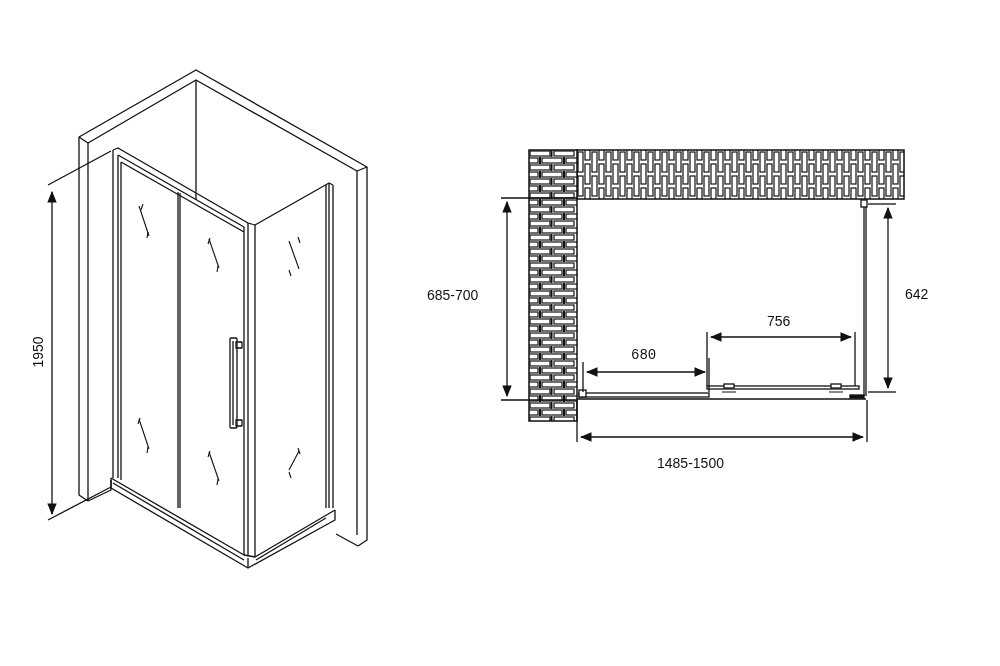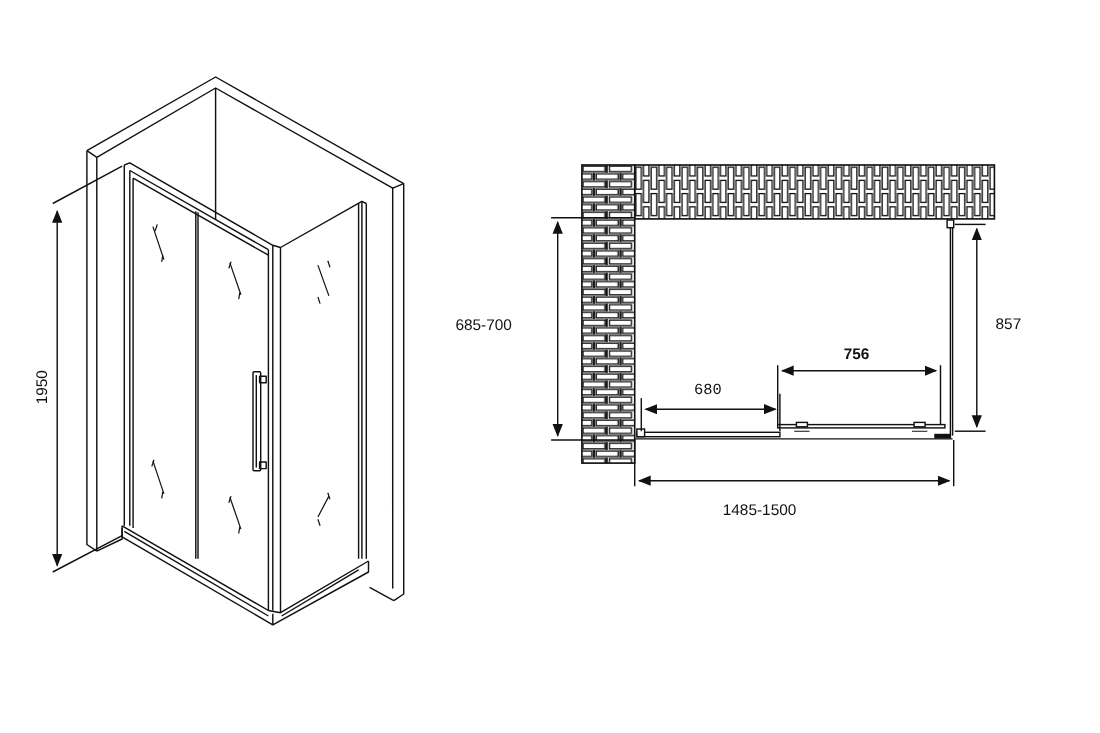--- a/index.html
+++ b/index.html
@@ -148,18 +148,18 @@
 
       <line x1="577" y1="400" x2="577" y2="442"></line>
       <line x1="867" y1="400" x2="867" y2="442"></line>
       <line x1="581" y1="437" x2="863" y2="437" marker-start="url(#arr)" marker-end="url(#arr)"></line>
     </g>
   </g>
 </svg>
 
   
   <div class="dim-label rot" style="left:22px; top:344px;">1950</div>
-  <div class="dim-label" style="left:414px; top:287px;">685-700</div>
-  <div class="dim-label" style="left:905px; top:286px;">857</div>
+  <div class="dim-label" style="left:427px; top:287px;">685-700</div>
+  <div class="dim-label" style="left:905px; top:286px;">642</div>
   <div class="dim-label" style="left:631px; top:347px;font-family:Liberation Mono, monospace;">680</div>
-  <div class="dim-label" style="left:767px; top:313px;font-weight:bold;">756</div>
+  <div class="dim-label" style="left:767px; top:313px;">756</div>
   <div class="dim-label" style="left:657px; top:455px;">1485-1500</div>
 </div>
 
 </body></html>

